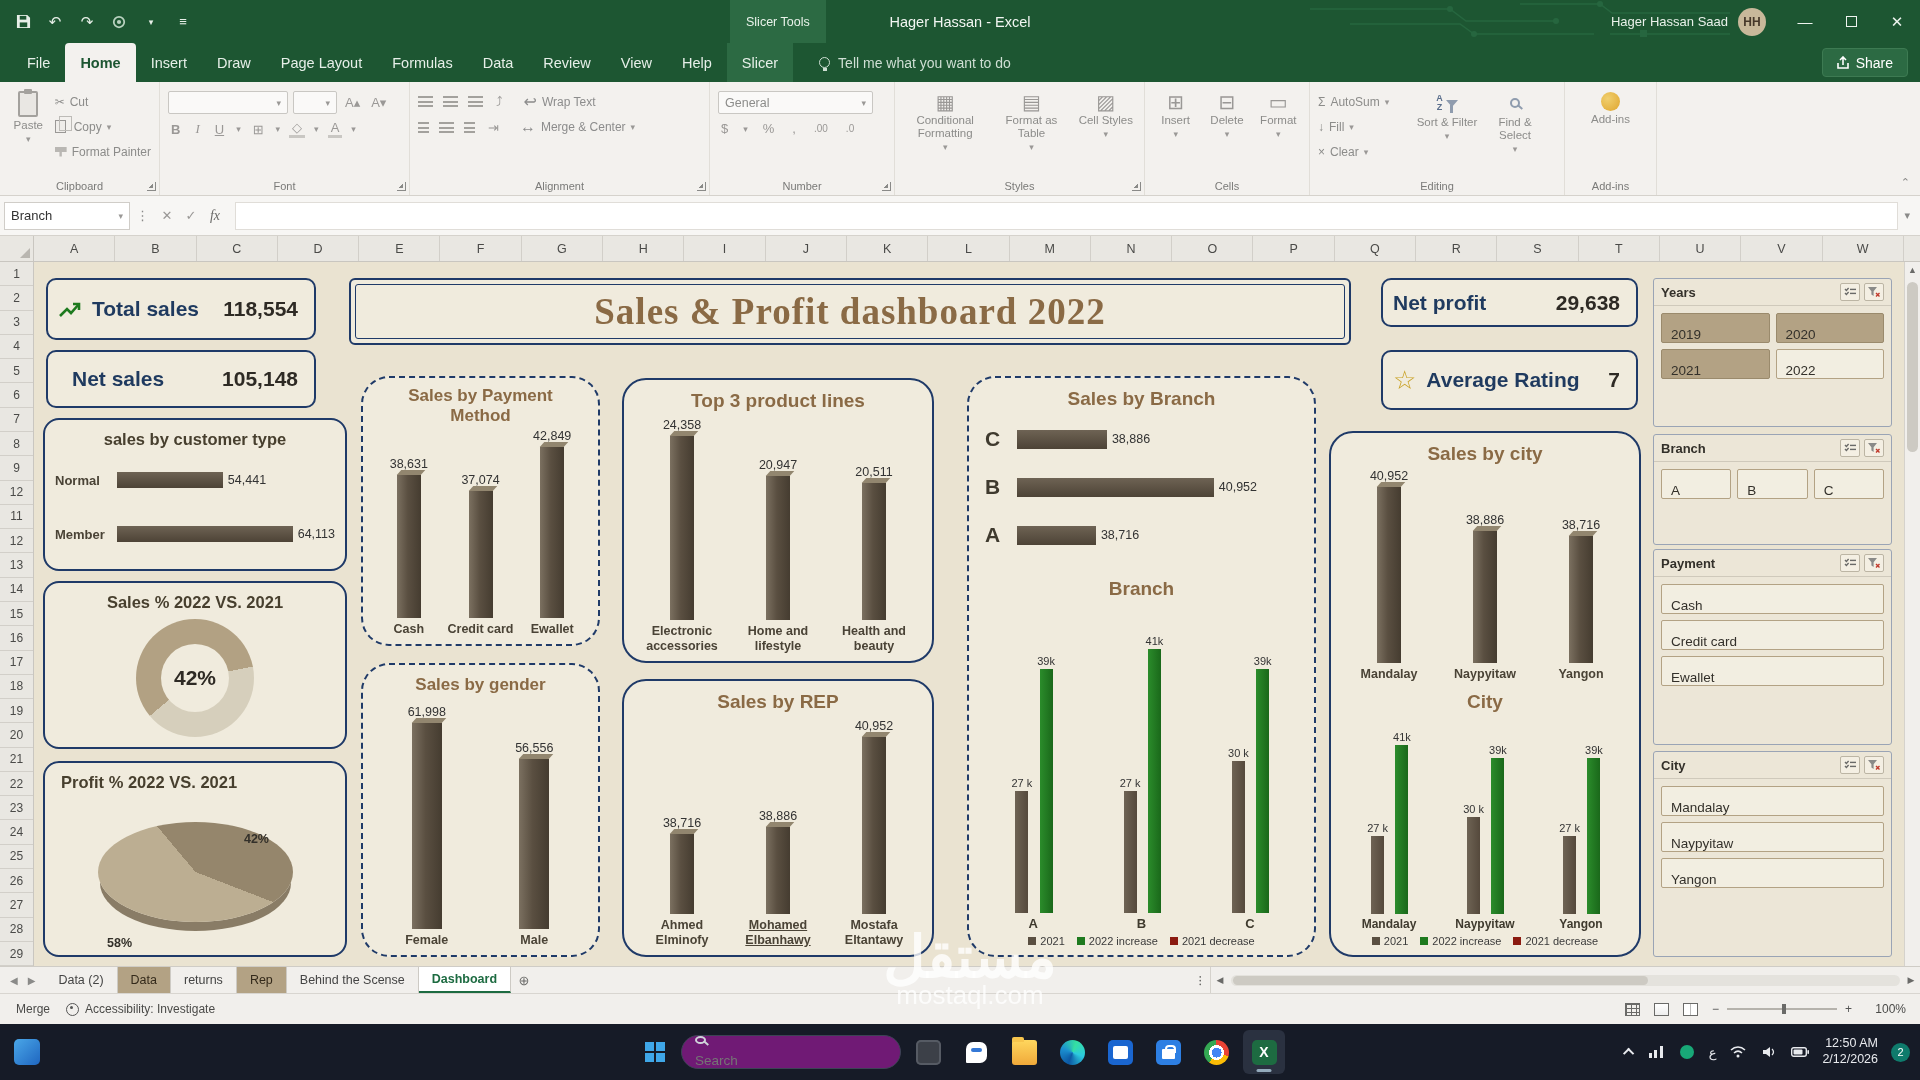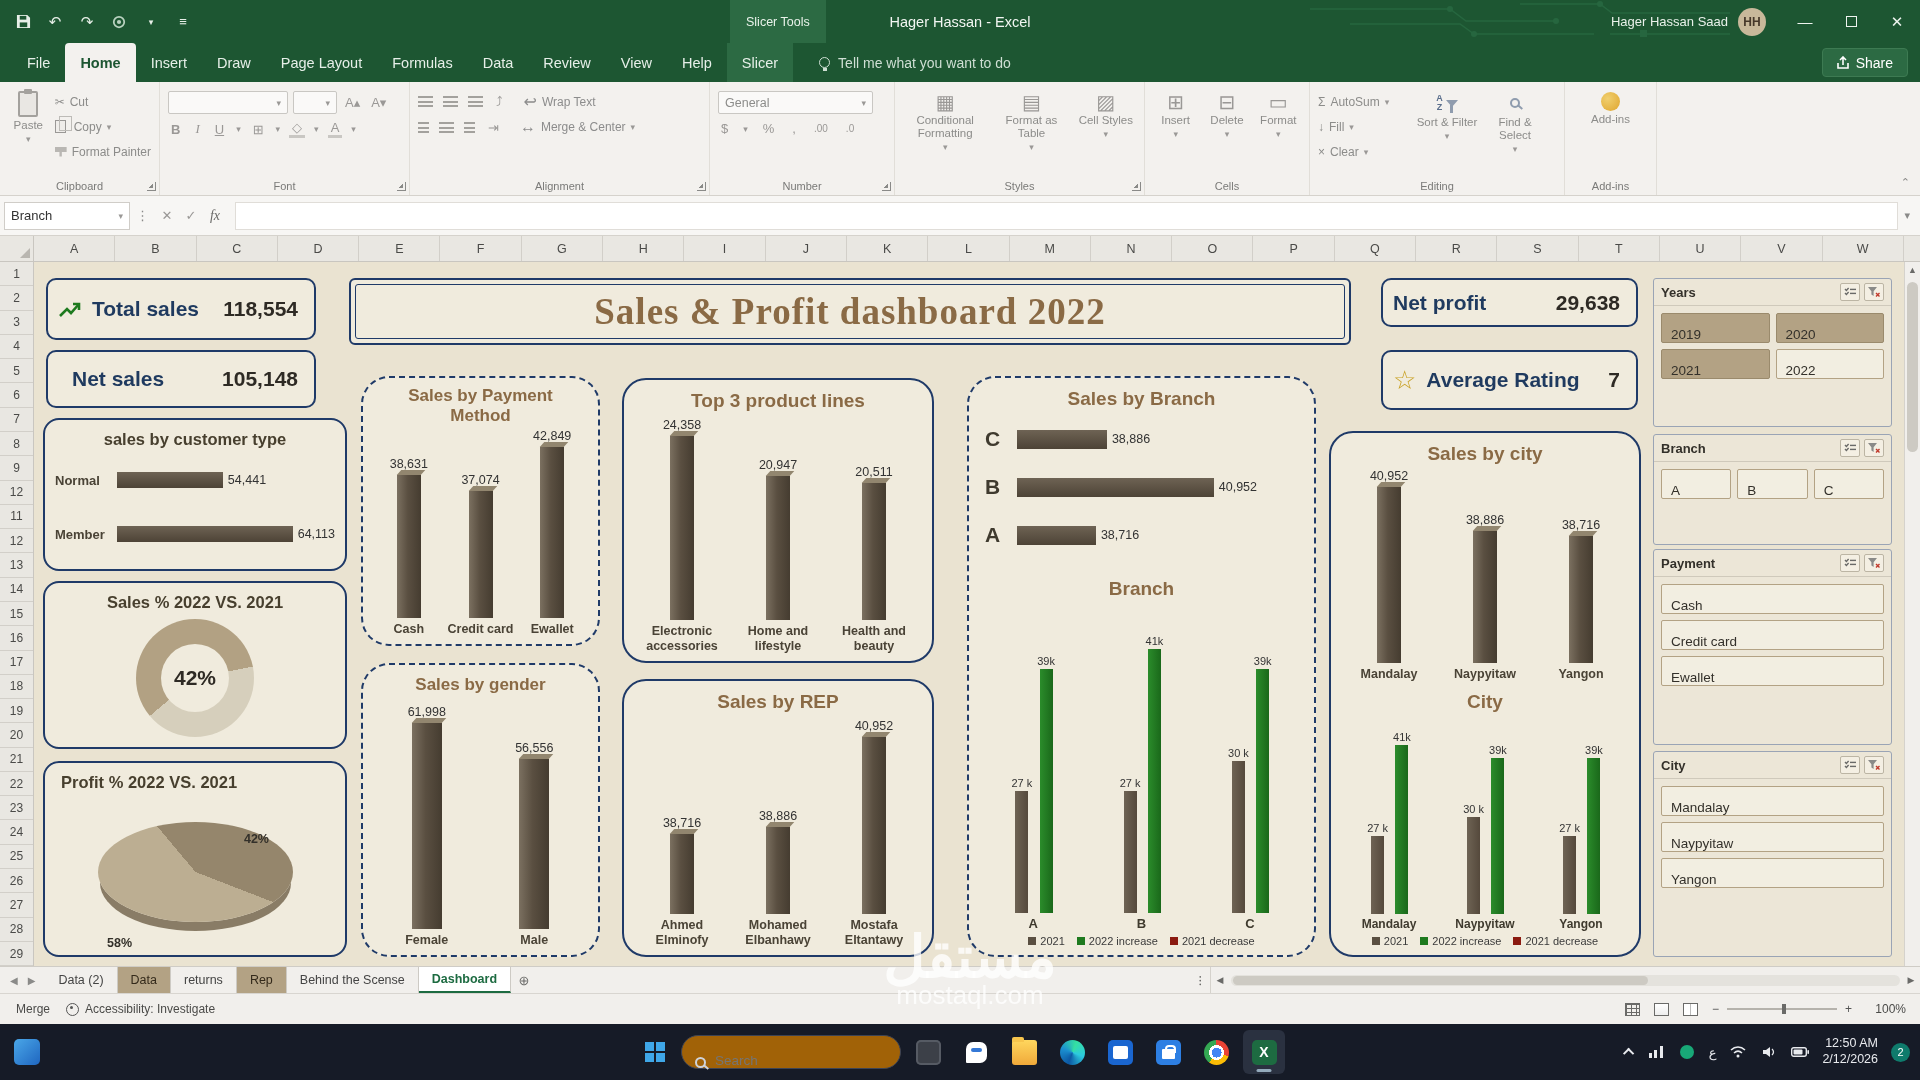--- a/index.html
+++ b/index.html
@@ -179,21 +179,21 @@
 .zthumb{position:absolute;left:50%;top:-4px;width:4px;height:10px;background:#6a6a68;}
 .zpct{width:40px;text-align:right;}
 
 
 .taskbar{position:absolute;left:0;top:1024px;width:100%;height:56px;background:#161b27;display:flex;align-items:center;z-index:40;color:#e8eaee;}
 .widgets{position:absolute;left:14px;width:26px;height:26px;border-radius:5px;background:linear-gradient(135deg,#4aa7e8,#1f66c0);}
 .tb-center{position:absolute;left:50%;transform:translateX(-50%);display:flex;align-items:center;gap:6px;}
 .startbtn{width:40px;height:40px;display:flex;align-items:center;justify-content:center;border-radius:6px;}
 .winlogo{width:20px;height:20px;display:grid;grid-template-columns:1fr 1fr;grid-template-rows:1fr 1fr;gap:2px;}
 .winlogo i{background:#3fa7e8;}
-.searchpill{width:220px;height:34px;border-radius:17px;background:#a16207;border:1px solid #3c4354;display:flex;align-items:flex-end;gap:9px;padding:0 13px;}
+.searchpill{width:220px;height:34px;border-radius:17px;background:#701a75;border:1px solid #3c4354;display:flex;align-items:flex-start;gap:9px;padding:0 13px;flex-direction:column;}
 .searchpill input{background:transparent;border:none;outline:none;color:#cfd3da;font-size:13.5px;width:150px;font-family:"Liberation Sans",sans-serif;}
 .smag{position:relative;width:11px;height:11px;border:2px solid #cfd3da;border-radius:50%;}
 .smag::after{content:"";position:absolute;right:-5px;bottom:-2px;width:6px;height:2px;background:#cfd3da;transform:rotate(40deg);}
 .appwrap{width:42px;height:44px;display:flex;align-items:center;justify-content:center;border-radius:6px;position:relative;}
 .appwrap[data-state="active"]{background:#2a3140;}
 .appwrap[data-state="active"]::after{content:"";position:absolute;bottom:2px;left:50%;transform:translateX(-50%);width:15px;height:3px;border-radius:2px;background:#93aabb;}
 .app{width:25px;height:25px;border-radius:5px;position:relative;}
 .app[data-key="photos"]{background:#3c4048;box-shadow:inset 0 0 0 2px #565b64;}
 .app[data-key="chat"]{background:transparent;}
 .app[data-key="chat"]::before{content:"";position:absolute;inset:2px;background:#fff;border-radius:7px 7px 7px 1px;}
@@ -817,21 +817,21 @@
                 <span class="vval">38,716</span>
                 <div class="vbar" style="height: 40.8571%;"></div>
               </div>
               <div class="vcat" style="width:78px;">Ahmed Elminofy</div>
             </div>
           <div class="vcol">
               <div class="vslot">
                 <span class="vval">38,886</span>
                 <div class="vbar" style="height: 44.9048%;"></div>
               </div>
-              <div class="vcat" style="width:88px;">Mohamed Elbanhawy</div>
+              <div class="vcat" style="width:88px;text-decoration:underline;">Mohamed Elbanhawy</div>
             </div>
           <div class="vcol">
               <div class="vslot">
                 <span class="vval">40,952</span>
                 <div class="vbar" style="height: 94.0952%;"></div>
               </div>
               <div class="vcat" style="width:78px;">Mostafa Eltantawy</div>
             </div>
         </div>
       </div>

